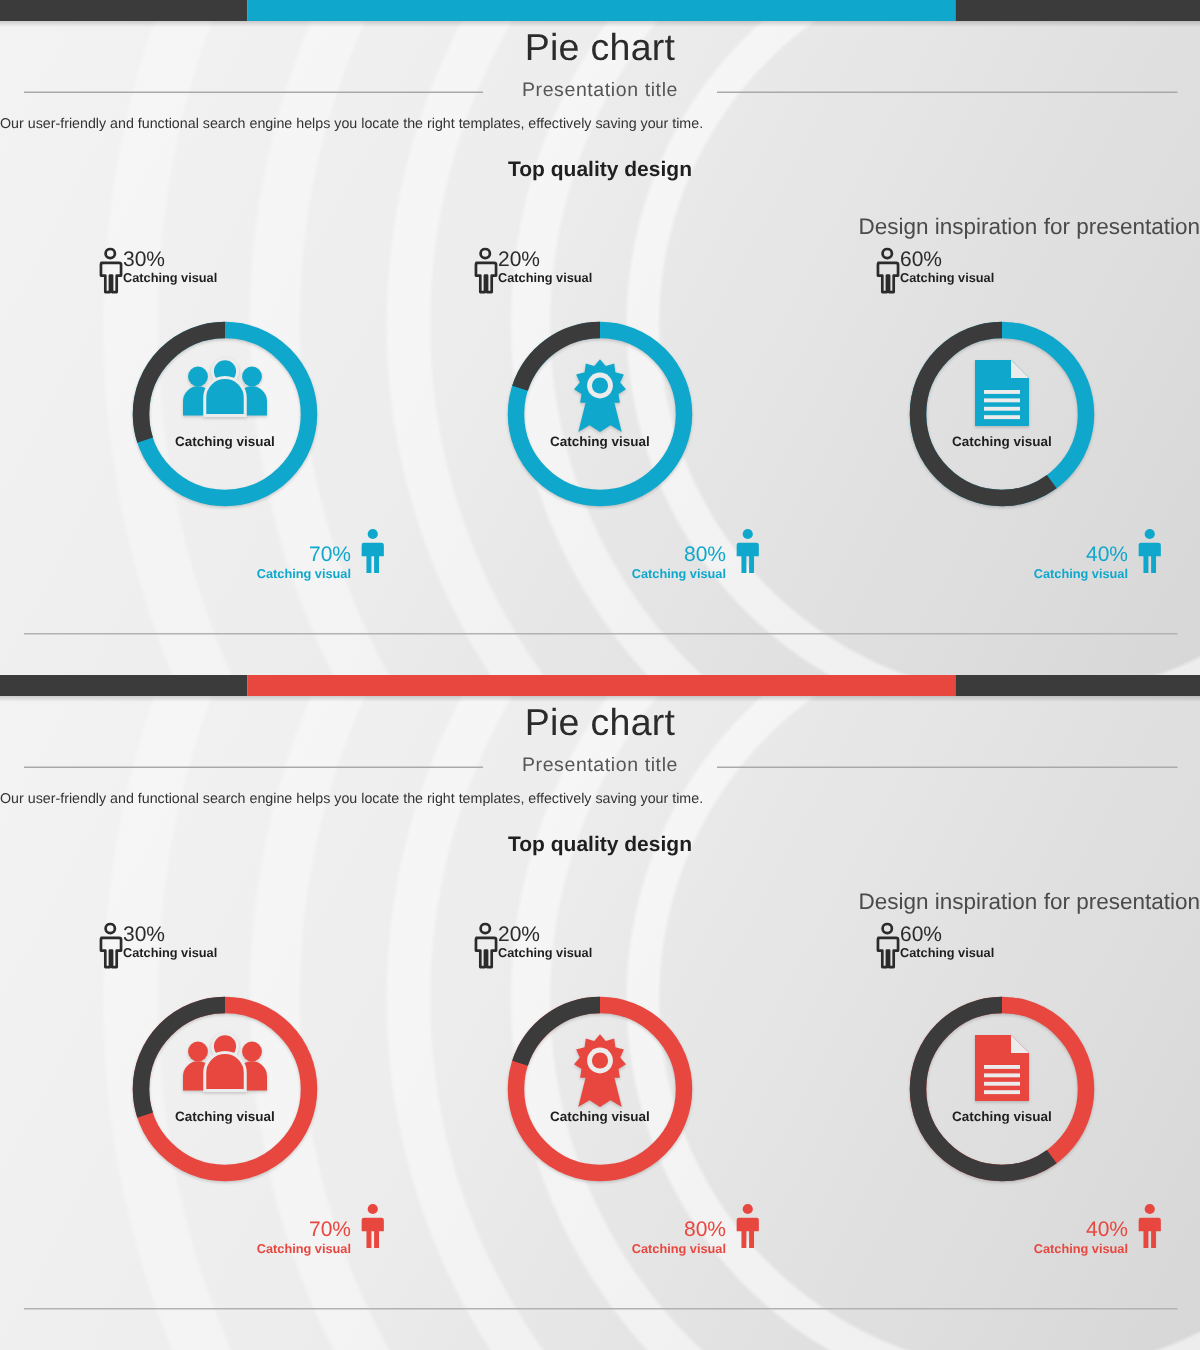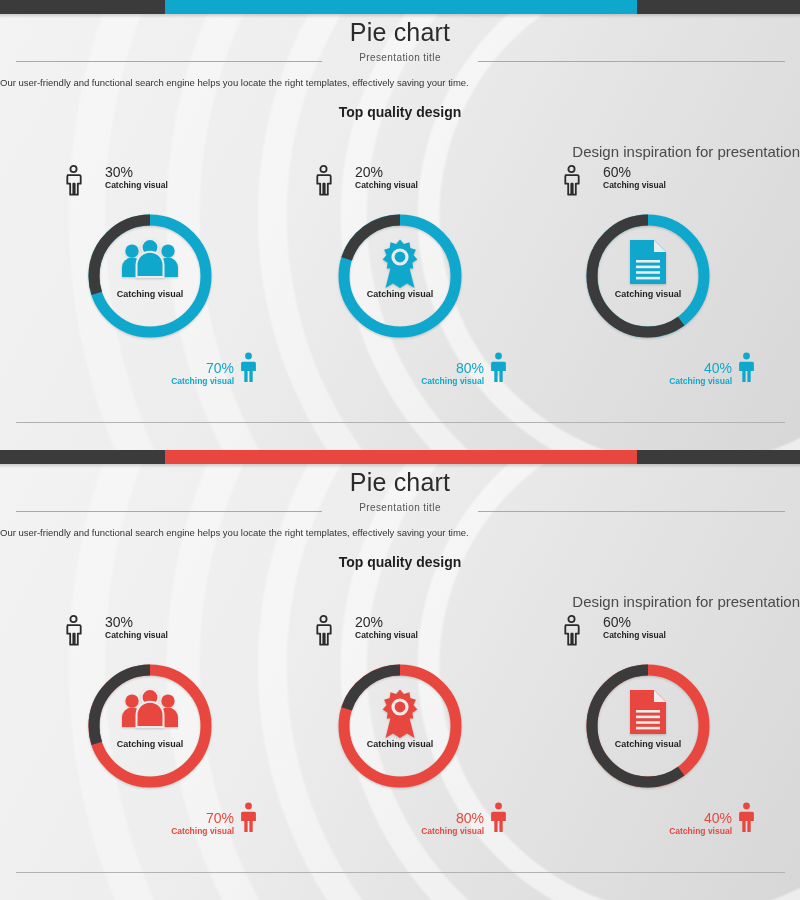--- a/index.html
+++ b/index.html
@@ -44,21 +44,21 @@
   
   .slide-title {
     position: absolute; top: 18px; left: 0; width: 800px;
     text-align: center;
     font-size: 25px; font-weight: 400; letter-spacing: .2px;
     color: #2b2b2b;
   }
   .slide-subtitle {
     position: absolute; top: 52px; left: 0; width: 800px;
     text-align: center;
-    font-size: 10px; color: #555; letter-spacing: .4px;
+    font-size: 13px; color: #555; letter-spacing: .4px;
   }
   .rule { position: absolute; top: 61px; height: 1px; background: #a9a9a9; }
   .rule.left  { left: 16px;  width: 306px; }
   .rule.right { left: 478px; width: 307px; }
 
   .slide-lead {
     position: absolute; top: 77px; left: 0; width: 800px;
     font-size: 9.5px; color: #333;
   }
 
@@ -69,26 +69,26 @@
   .section-subtitle {
     position: absolute; top: 143px; left: 0; width: 800px;
     text-align: right; font-size: 15px; color: #4a4a4a;
   }
 
   
   .charts { position: absolute; top: 160px; left: 0; width: 800px; height: 240px; }
   .chart-cell { position: absolute; top: 0; width: 250px; height: 240px; }
   .chart-cell.c0 { left: 25px; }
   .chart-cell.c1 { left: 275px; }
-  .chart-cell.c2 { left: 523px; text-decoration: underline; }
+  .chart-cell.c2 { left: 543px; text-decoration: underline; }
 
   
   .callout-top {
     position: absolute; top: 5px; left: 40px;
-    display: flex; align-items: flex-start; gap: 23px;
+    display: flex; align-items: flex-start; gap: 0;
   }
   .callout-bottom {
     position: absolute; top: 192px; right: 18px;
     display: flex; align-items: flex-end; gap: 6px;
   }
   .callout-txt-l { text-align: left; }
   .callout-txt-r { text-align: right; }
   .pct { font-size: 14px; font-weight: 400; line-height: 15px; color: #2b2b2b; }
   .pct-label { font-size: 8.5px; font-weight: 700; line-height: 11px; color: #1f1f1f; }
   .callout-bottom .pct,

